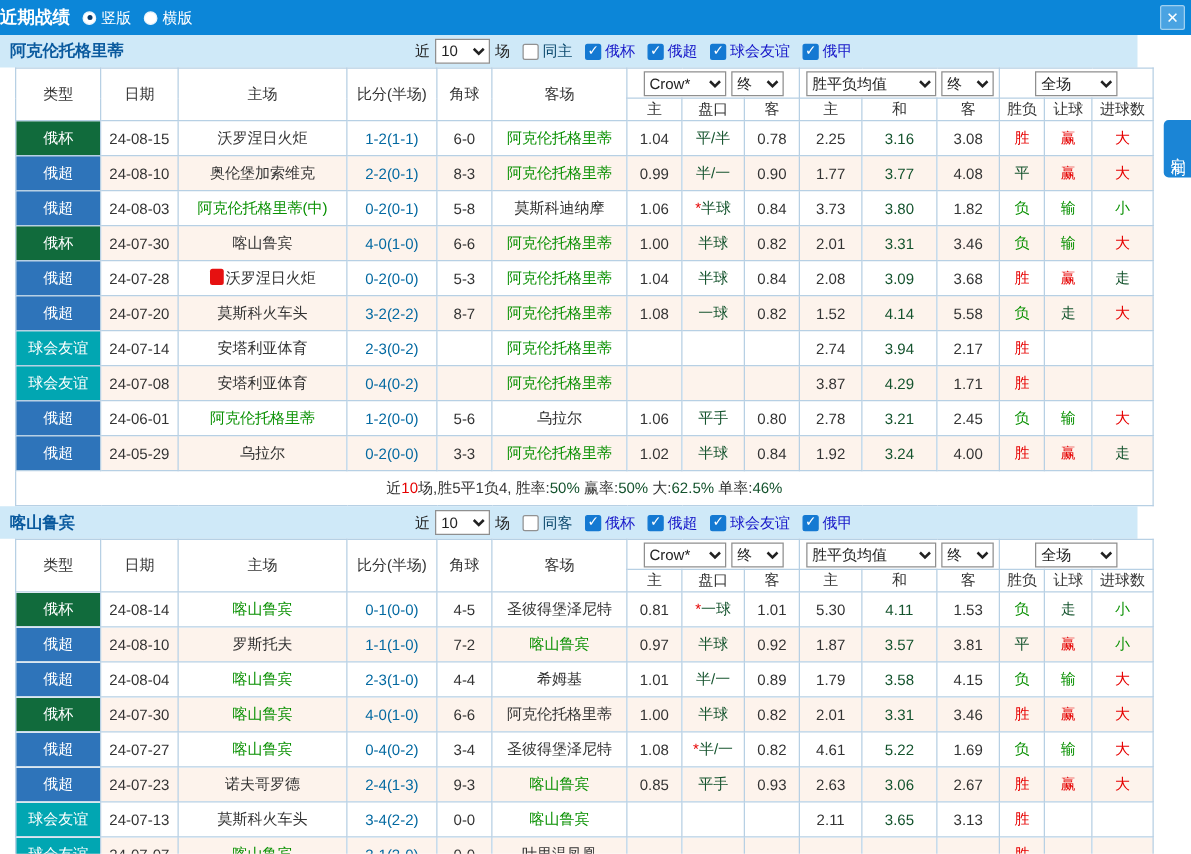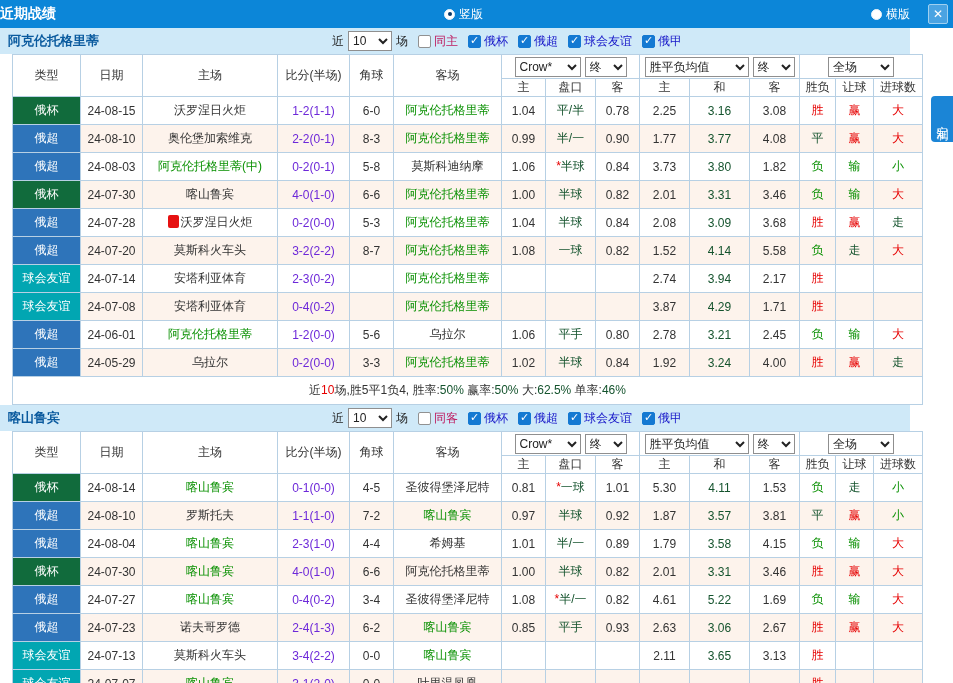--- a/index.html
+++ b/index.html
@@ -3,21 +3,21 @@
 <meta charset="utf-8">
 <style>
   *{margin:0;padding:0;box-sizing:border-box}
   html,body{width:953px;height:683px;overflow:hidden;background:#fff;
     font-family:"Liberation Sans","DejaVu Sans",sans-serif;}
   .app{position:relative;width:953px;height:683px;background:#fff;}
 
   
   .titlebar{position:relative;height:28px;background:#0c86d8;color:#fff;}
   .titlebar-center{position:absolute;left:0;top:0;width:910px;height:28px;
-    display:flex;align-items:center;justify-content:space-between;gap:10px;}
+    display:flex;align-items:center;justify-content:flex-start;gap:10px;}
   .title{font-weight:bold;font-size:14px;}
   .radio-opt{display:inline-flex;align-items:center;gap:4px;font-size:12px;cursor:pointer;}
   .radio{width:11px;height:11px;border-radius:50%;background:#fff;border:1px solid #e8f4fc;
     position:relative;display:inline-block;}
   .radio.checked::after{content:"";position:absolute;left:2.5px;top:2.5px;width:4px;height:4px;
     border-radius:50%;background:#0a3a6a;}
   .close-btn{position:absolute;right:5px;top:4px;width:20px;height:20px;background:#4aa3e2;
     border:1px solid #9fd0f0;color:#fff;display:flex;align-items:center;justify-content:center;
     font-size:12px;cursor:pointer;border-radius:2px;}
 
@@ -26,38 +26,38 @@
   .team-name{color:#0a5a9e;font-weight:bold;font-size:13px;padding-left:8px;width:332px;flex:none;}
   .controls{display:flex;align-items:center;gap:4px;}
   .lbl{color:#222;}
   .hdr-select{font-size:12px;height:20px;border:1px solid #8f8f8f;background:#fff;color:#222;}
   .chk-wrap{display:inline-flex;align-items:center;gap:3px;margin-left:6px;cursor:pointer;}
   .chk{width:13px;height:13px;border:1px solid #919191;background:#fff;position:relative;
     border-radius:2px;flex:none;}
   .chk.checked{background:#1479d2;border-color:#1479d2;}
   .chk.checked::after{content:"✓";color:#fff;font-size:11px;font-weight:bold;
     position:absolute;left:1px;top:-2px;}
-  .chk-label{color:#be185d;}
+  .chk-label{color:#0c4a6e;}
   .chk-label.blue{color:#1414c8;}
 
   
   table.grid{border-collapse:collapse;width:910px;table-layout:fixed;font-size:12px;color:#333;margin-left:12px;}
   .grid th,.grid td{border:1px solid #b7d0e4;text-align:center;padding:0;
     overflow:hidden;white-space:nowrap;}
   .grid thead th{font-weight:normal;background:#fff;color:#333;}
   .grid thead tr.top th{height:24px;}
   .grid thead tr.sub th{height:18px;}
   .dd-wrap{display:flex;gap:4px;justify-content:center;align-items:center;}
   .grid tbody td{height:28px;}
   tr.alt{background:#fdf3ec;}
   td.type{color:#fff;}
   .t-cup{background:#116b3c;}
   .t-sup{background:#2e74ba;}
   .t-fr{background:#01a6b2;}
-  .score{color:#6d28d9;}
+  .score{color:#0369a1;}
   .hl{color:#089000;}
   .c-r{color:#e60000}
   .c-g{color:#089000}
   .c-b{color:#14532d}
   .c-k{color:#333}
   .badge{display:inline-block;width:11px;height:13px;background:#e61111;border-radius:2px;
     margin-right:2px;vertical-align:-2px;}
   tr.summary td{height:28px;background:#fff;}
 
   
@@ -516,21 +516,21 @@
               <td>1.69</td>
               <td class="c-g">负</td>
               <td class="c-g">输</td>
               <td class="c-r">大</td>
             </tr>
             <tr class="alt">
               <td class="type t-sup">俄超</td>
               <td>24-07-23</td>
               <td><span>诺夫哥罗德</span></td>
               <td class="score">2-4(1-3)</td>
-              <td>6-2</td>
+              <td>9-3</td>
               <td><span class="hl">喀山鲁宾</span></td>
               <td>0.85</td>
               <td><span class="c-b">平手</span></td>
               <td>0.93</td>
               <td>2.63</td>
               <td class="c-b">3.06</td>
               <td>2.67</td>
               <td class="c-r">胜</td>
               <td class="c-r">赢</td>
               <td class="c-r">大</td>

